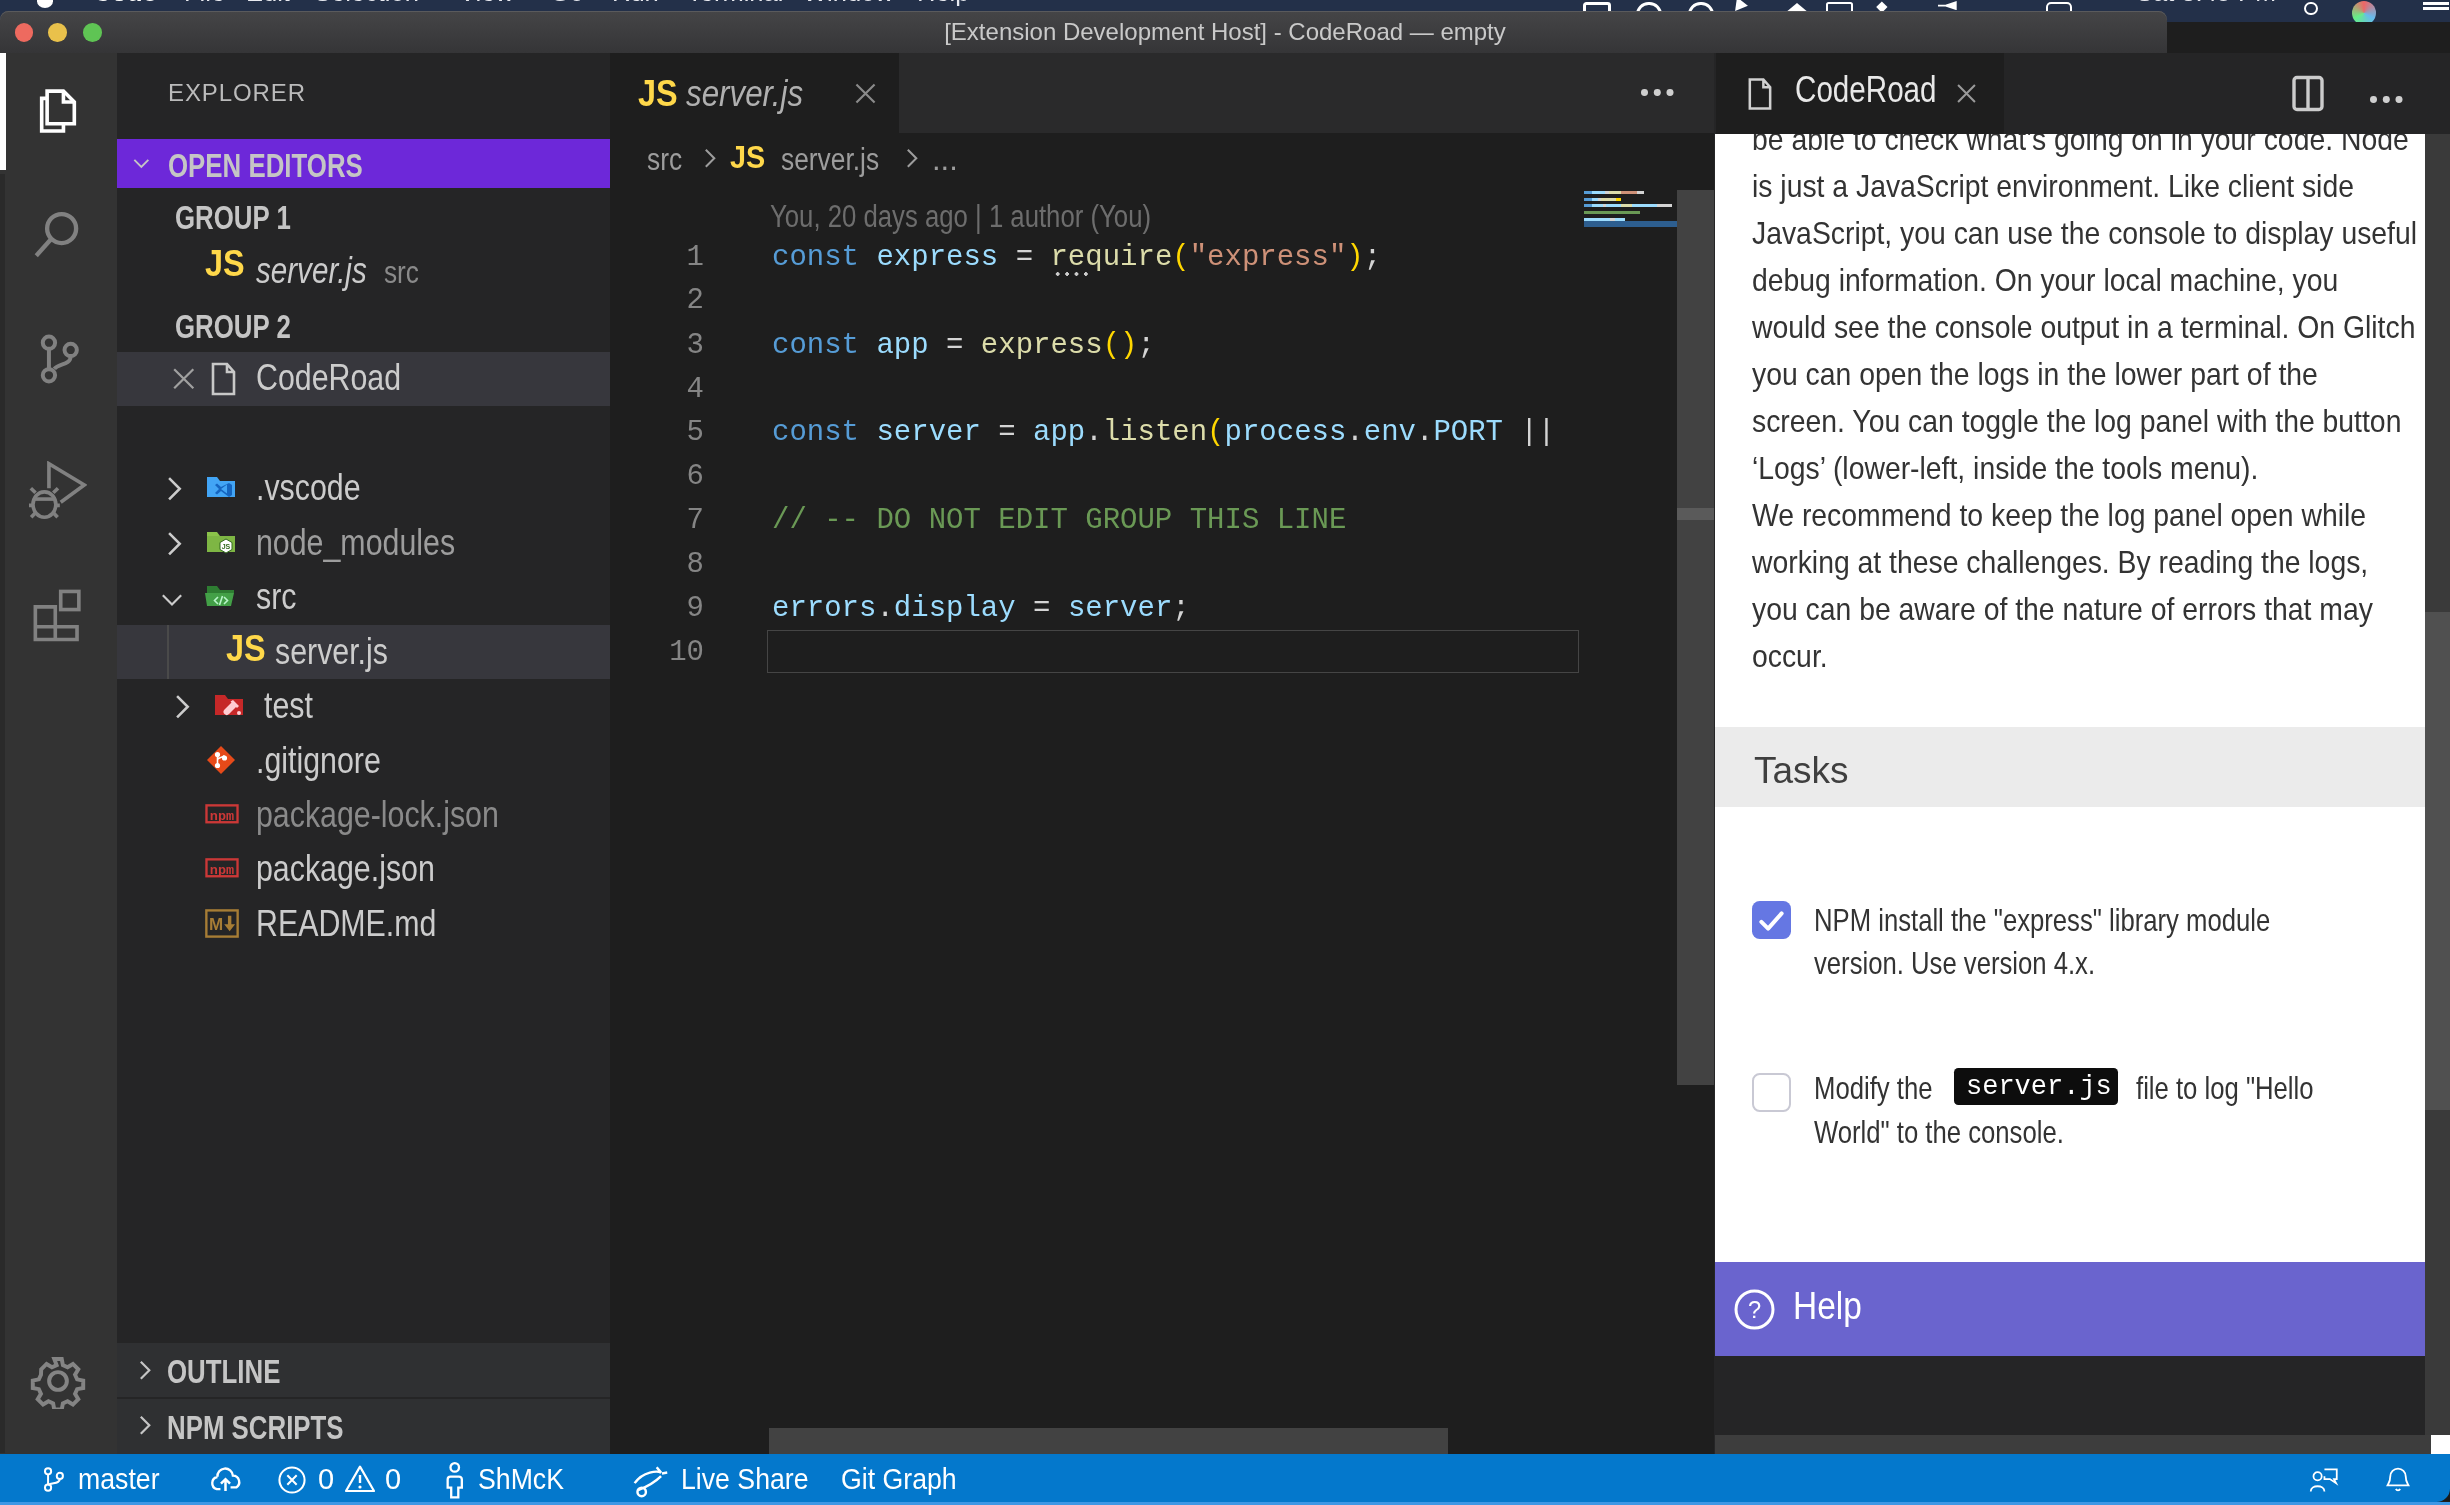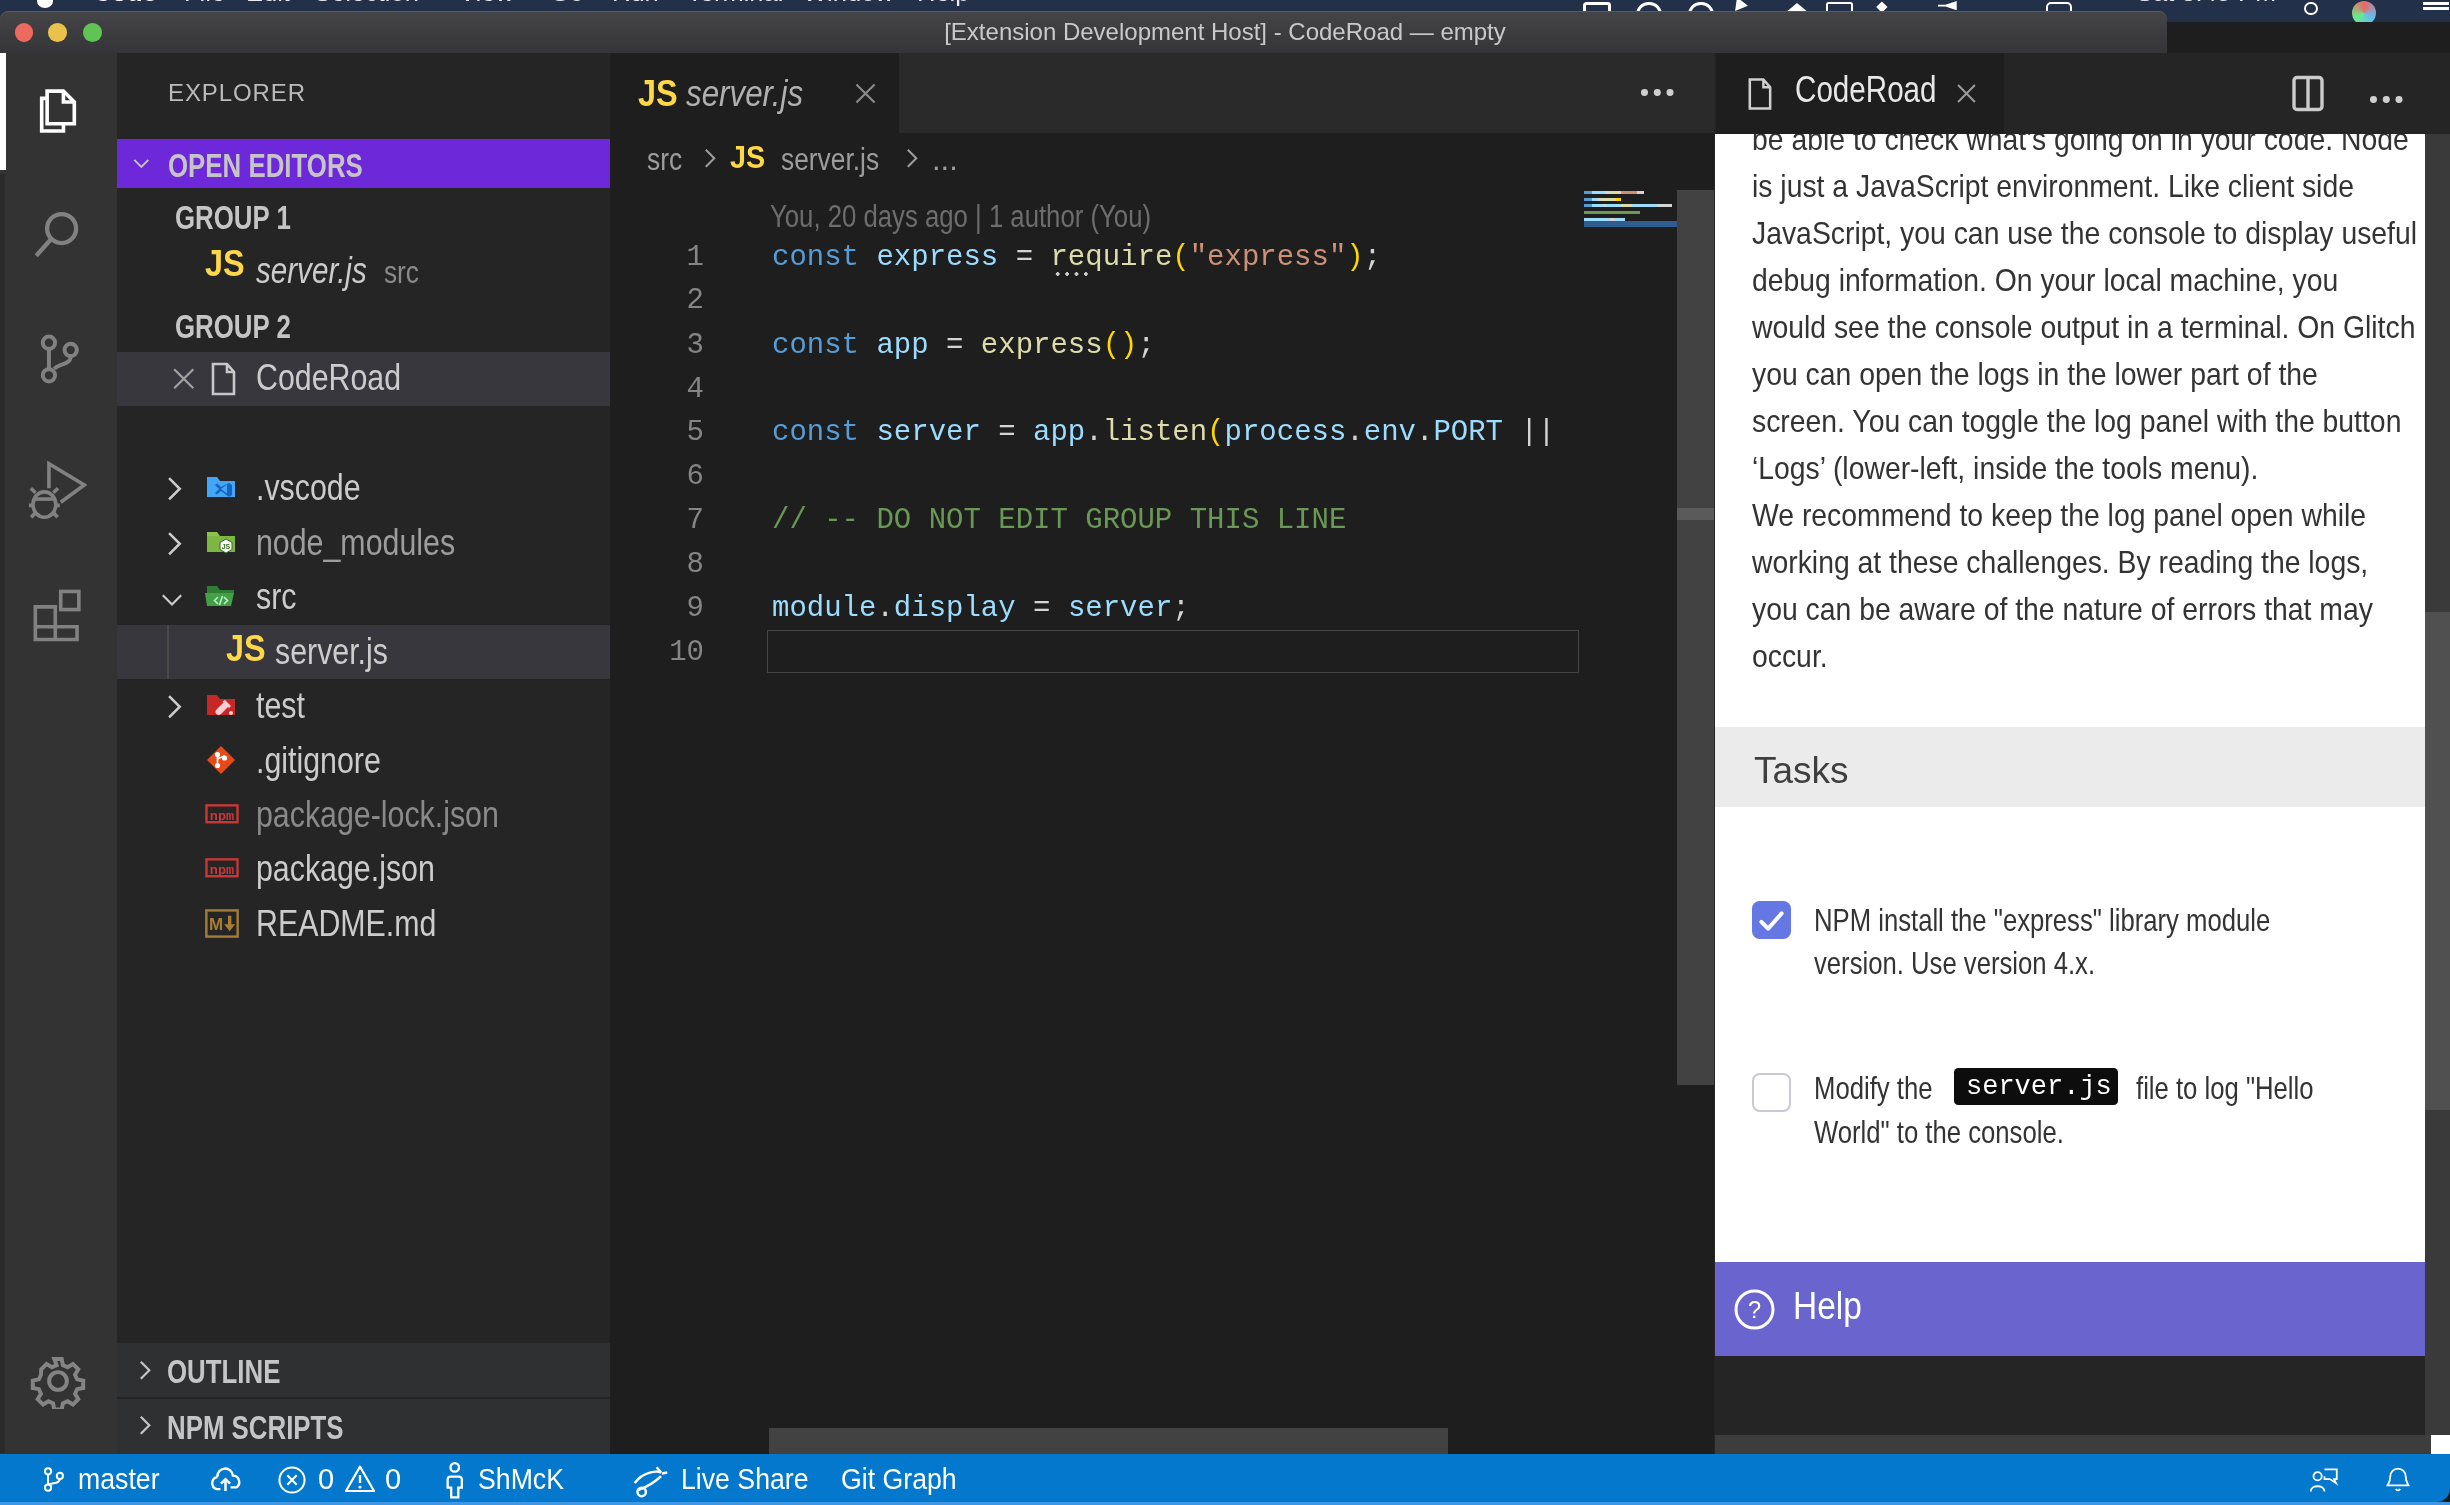--- a/index.html
+++ b/index.html
@@ -166,21 +166,21 @@
     </svg>
     <div class="abs" style="left:139px;top:6px;font-size:37px;color:#cccccc;transform:scaleX(0.82);transform-origin:0 0;">src</div>
   </div>
 
   <div class="abs" style="left:0;top:572px;width:493px;height:54px;background:#37373d;">
     <div class="abs" style="left:50px;top:0;width:1.7px;height:54px;background:#4a4a4a;"></div>
     <div class="abs" style="left:109px;top:2.6px;font-size:36px;font-weight:bold;color:#ffd84a;transform:scaleX(0.9);transform-origin:0 0;">JS</div>
     <div class="abs" style="left:158px;top:6px;font-size:37px;color:#cccccc;transform:scaleX(0.82);transform-origin:0 0;">server.js</div>
   </div>
 
-  <div class="abs" style="left:0;top:626px;width:493px;height:54px;">
+  <div class="abs" style="left:8px;top:626px;width:493px;height:54px;">
     <svg class="abs" style="left:47px;top:14.5px;" width="18.7" height="25.5" viewBox="0 0 8 12">
         <path fill="none" stroke="#cccccc" stroke-width="1.2" d="M2 1 l5 5 l-5 5"></path>
       </svg>
     <svg class="abs" style="left:88px;top:10.2px;" width="32" height="32" viewBox="0 0 32 32">
       <path fill="#c62828" d="M2 6 h10 l3 4 h15 v16 h-28 z"></path>
       <path fill="#ffcdd2" d="M20 11 l6 6 l-2 2 l-1-1 l-7 7 a3 3 0 0 1 -4.5-4.5 l7-7 l-1-1 z"></path>
       <circle cx="26" cy="24" r="2" fill="#ffcdd2"></circle>
     </svg>
     <div class="abs" style="left:139px;top:6px;font-size:37px;color:#cccccc;transform:scaleX(0.82);transform-origin:0 0;">test</div>
   </div>
@@ -275,21 +275,21 @@
     <div class="abs" style="right:0;top:495px;">8</div>
     <div class="abs" style="right:0;top:539px;">9</div>
     <div class="abs" style="right:0;top:583px;">10</div>
   </div>
 
   <div style="position:absolute;left:162px;top:0;font-family:'Liberation Mono',monospace;font-size:29px;white-space:pre;color:#d4d4d4;">
     <div class="abs" style="left:0;top:188px;"><span style="color:#569cd6">const</span> <span style="color:#9cdcfe">express</span> = <span style="color:#dcdcaa">require</span><span style="color:#ffd700">(</span><span style="color:#ce9178">"express"</span><span style="color:#ffd700">)</span>;</div>
     <div class="abs" style="left:0;top:276px;"><span style="color:#569cd6">const</span> <span style="color:#9cdcfe">app</span> = <span style="color:#dcdcaa">express</span><span style="color:#ffd700">()</span>;</div>
     <div class="abs" style="left:0;top:363px;"><span style="color:#569cd6">const</span> <span style="color:#9cdcfe">server</span> = <span style="color:#9cdcfe">app</span>.<span style="color:#dcdcaa">listen</span><span style="color:#ffd700">(</span><span style="color:#9cdcfe">process</span>.<span style="color:#9cdcfe">env</span>.<span style="color:#9cdcfe">PORT</span> ||</div>
     <div class="abs" style="left:0;top:451px;color:#6a9955;">// -- DO NOT EDIT GROUP THIS LINE</div>
-    <div class="abs" style="left:0;top:539px;"><span style="color:#9cdcfe">module</span>.<span style="color:#9cdcfe">display</span> = <span style="color:#9cdcfe">server</span>;</div>
+    <div class="abs" style="left:0;top:539px;"><span style="color:#9cdcfe">errors</span>.<span style="color:#9cdcfe">display</span> = <span style="color:#9cdcfe">server</span>;</div>
   </div>
 
   <div class="abs" style="left:443px;top:219px;width:37px;height:4.3px;background-image:radial-gradient(circle,#cccccc 1.7px,transparent 2.1px);background-size:9.4px 4.3px;"></div>
 
   <div class="abs" style="left:157px;top:577px;width:812px;height:43px;border:1.7px solid #454545;"></div>
 
   <div class="abs" style="left:974px;top:138px;width:60px;height:3.4px;background:linear-gradient(90deg,#569cd6 0 7.7px,#9cdcfe 7.7px 21px,#d4d4d4 21px 25.5px,#dcdcaa 25.5px 37px,#ce9178 37px 53px,#d4d4d4 53px 60px);"></div>
   <div class="abs" style="left:974px;top:145px;width:37px;height:3.4px;background:linear-gradient(90deg,#569cd6 0 7.7px,#9cdcfe 7.7px 13.6px,#d4d4d4 13.6px 17px,#dcdcaa 17px 32px,#ffd700 32px 37px);"></div>
   <div class="abs" style="left:974px;top:151px;width:88px;height:3.4px;background:linear-gradient(90deg,#569cd6 0 7.7px,#9cdcfe 7.7px 18.7px,#d4d4d4 18.7px 22px,#9cdcfe 22px 37px,#dcdcaa 37px 48px,#9cdcfe 48px 73px,#d4d4d4 73px 88px);"></div>
   <div class="abs" style="left:974px;top:158px;width:56px;height:3.4px;background:#6a9955;"></div>

